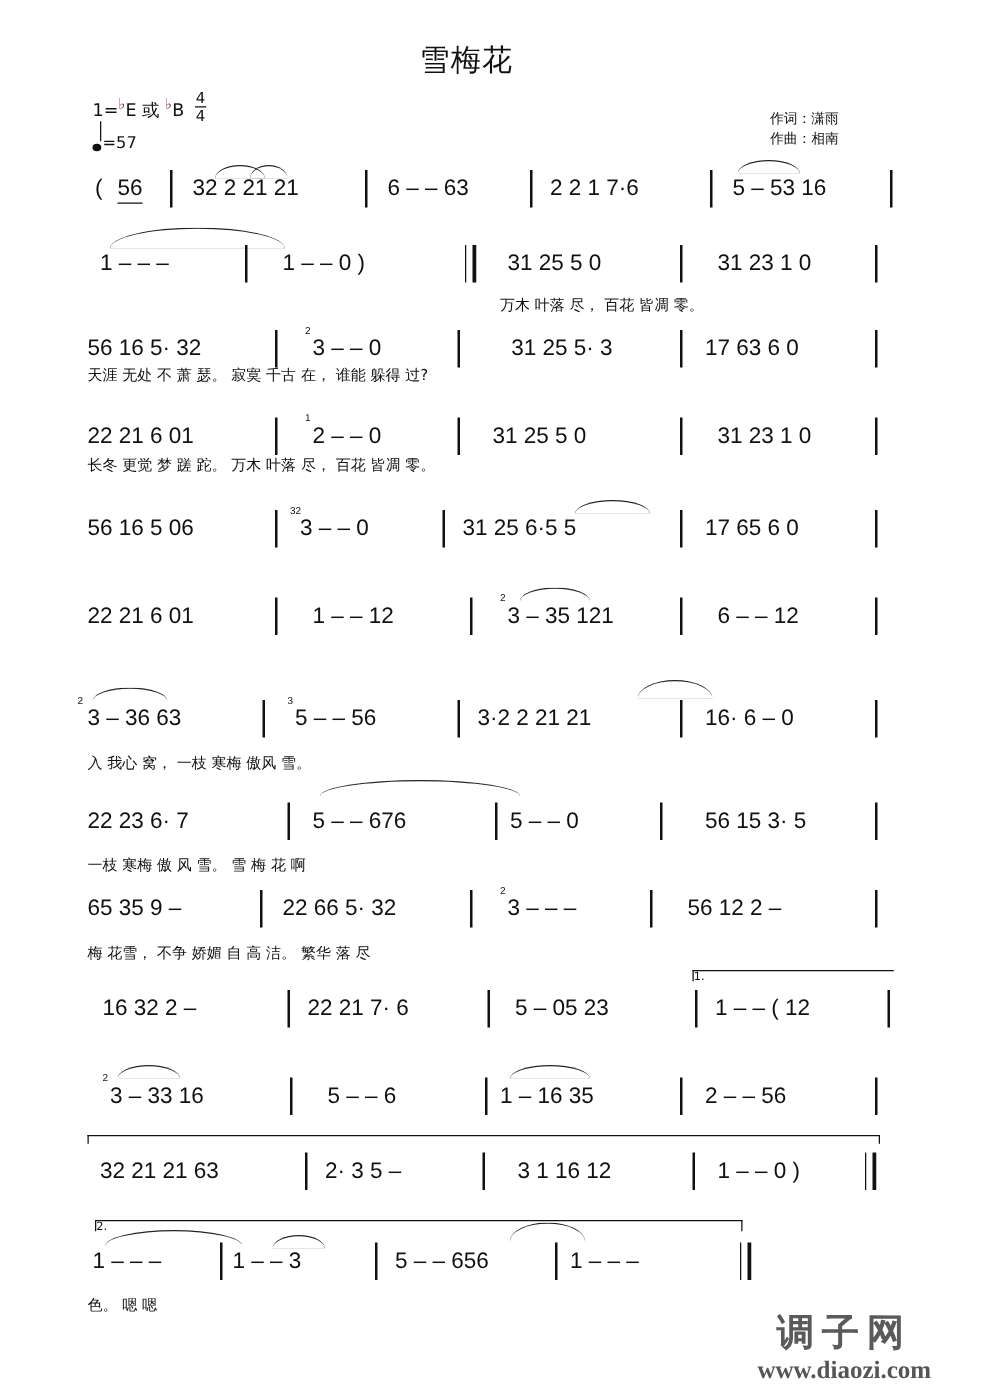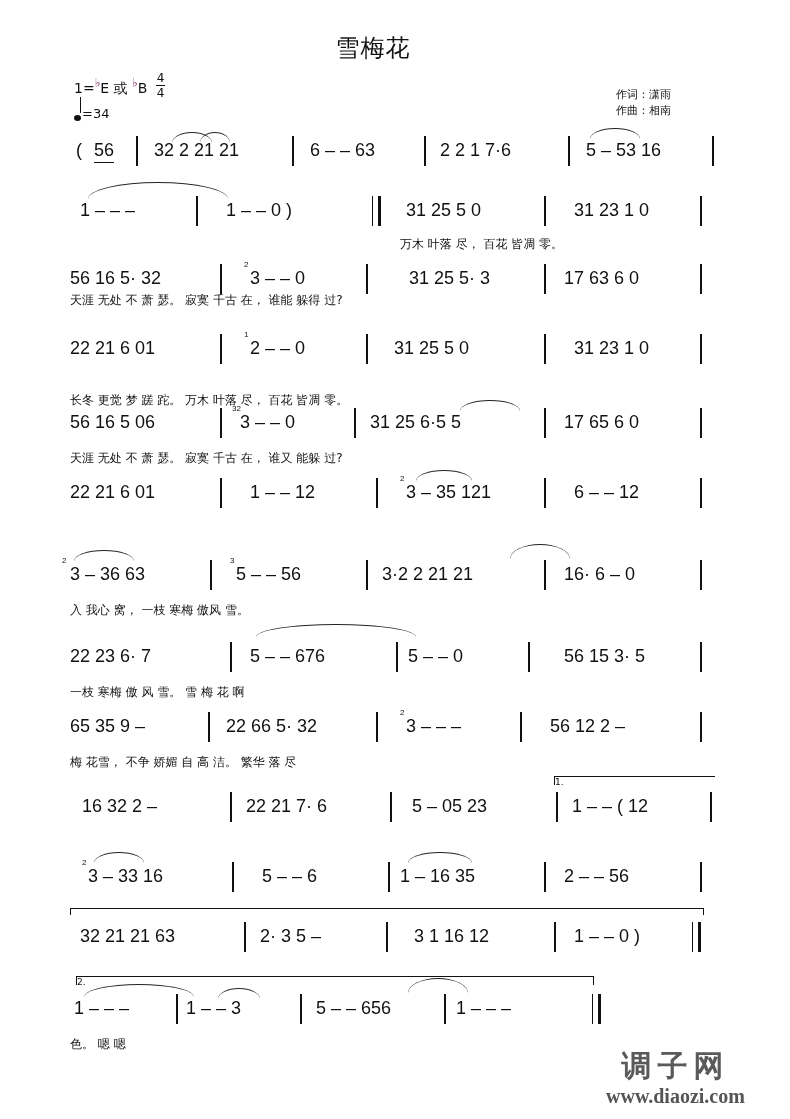--- a/index.html
+++ b/index.html
@@ -37,21 +37,21 @@
 
 <div class="key">
   <span>1=</span><span class="flat">♭</span><span>E 或 </span><span class="flat">♭</span><span>B</span>
 </div>
 <div class="timesig">
   <span>4</span>
   <span class="bar"></span>
   <span>4</span>
 </div>
 <div class="tempo">
-  <span class="note"></span><span class="stem"></span><span>=34</span>
+  <span class="note"></span><span class="stem"></span><span>=57</span>
 </div>
 <div class="credits">
   <div>作词：潇雨</div>
   <div>作曲：相南</div>
 </div>
 
 <div class="row" style="top:140px">
   <div class="notes">
     <span class="tok" style="left:6px">(</span>
     <span class="tok u1" style="left:24px">56</span>
@@ -105,37 +105,36 @@
     <span class="tok" style="left:0px">22 21 6 01</span>
     <span class="bl" style="left:150px"></span>
     <span class="grace" style="left:174px;top:-8px">1</span>
     <span class="tok" style="left:180px">2 – – 0</span>
     <span class="bl" style="left:296px"></span>
     <span class="tok" style="left:324px">31 25 5 0</span>
     <span class="bl" style="left:474px"></span>
     <span class="tok" style="left:504px">31 23 1 0</span>
     <span class="bl" style="left:630px"></span>
   </div>
-  <div class="lyr" style="left:0px;top:54px">长冬 更觉 梦 蹉 跎。 万木 叶落 尽， 百花 皆凋 零。</div>
+  <div class="lyr" style="left:0px;top:26px">长冬 更觉 梦 蹉 跎。 万木 叶落 尽， 百花 皆凋 零。</div>
 </div>
 
 <div class="row" style="top:412px">
   <div class="notes">
     <span class="tok" style="left:0px">56 16 5 06</span>
     <span class="bl" style="left:150px"></span>
     <span class="grace" style="left:162px;top:-8px">32</span>
     <span class="tok" style="left:170px">3 – – 0</span>
     <span class="bl" style="left:284px"></span>
     <span class="tok" style="left:300px">31 25 6·5 5</span>
     <span class="bl" style="left:474px"></span>
     <span class="tok" style="left:494px">17 65 6 0</span>
     <span class="bl" style="left:630px"></span>
   </div>
   <div class="slur" style="left:390px;top:-12px;width:60px"></div>
-  <div class="lyr" style="left:0px;top:38px">天涯 无处 不 萧 瑟。 寂寞 千古 在， 谁又 能躲 过?</div>
 </div>
 
 <div class="row" style="top:482px">
   <div class="notes">
     <span class="tok" style="left:0px">22 21 6 01</span>
     <span class="bl" style="left:150px"></span>
     <span class="tok" style="left:180px">1 – – 12</span>
     <span class="bl" style="left:306px"></span>
     <span class="grace" style="left:330px;top:-8px">2</span>
     <span class="tok" style="left:336px">3 – 35 121</span>

